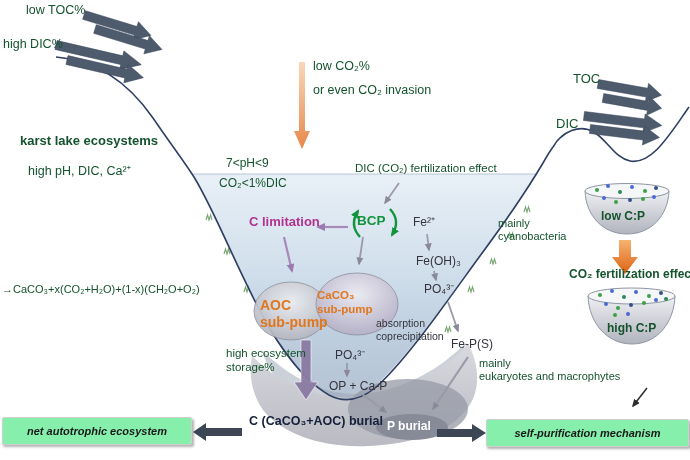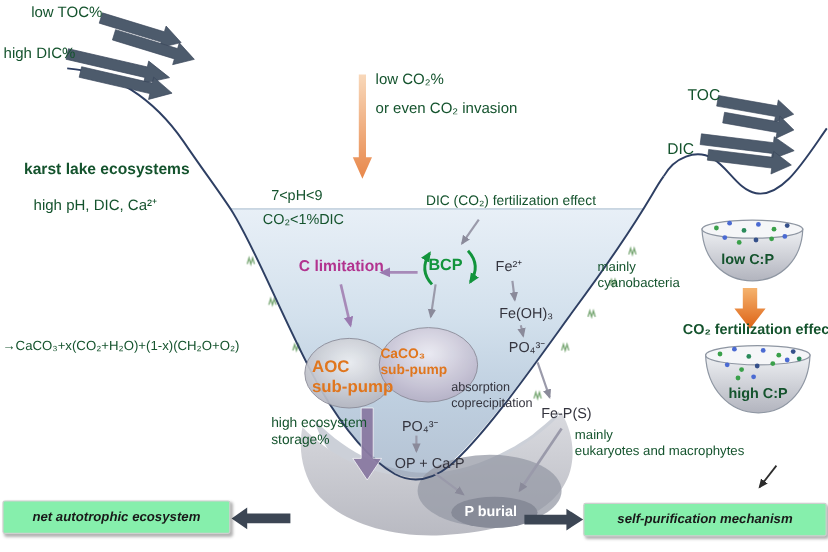--- a/index.html
+++ b/index.html
@@ -208,20 +208,21 @@
     <span>CaCO₃</span><br>
     <span>sub-pump</span>
   </div>
 
   <div class="lbl" style="left:226px;top:347px;font-size:11.5px">
     <span>high ecosystem</span><br>
     <span>storage%</span>
   </div>
   <div class="lbl gray-ink" style="left:335px;top:348px">PO₄³⁻</div>
   <div class="lbl gray-ink" style="left:329px;top:379px">OP + Ca-P</div>
+  <div class="lbl bold navy" style="left:249px;top:414px;font-size:12.5px">C (CaCO₃+AOC) burial</div>
   <div class="lbl bold white" style="left:387px;top:419px">P burial</div>
 
   <div class="lbl" style="left:573px;top:71px;font-size:13px">TOC</div>
   <div class="lbl" style="left:556px;top:116px;font-size:13px">DIC</div>
   <div class="lbl center" style="left:498px;top:217px;width:88px;font-size:11px">
     <span>mainly</span><br>
     <span>cyanobacteria</span>
   </div>
   <div class="lbl" style="left:601px;top:209px;font-weight:600">low C:P</div>
   <div class="lbl bold" style="left:569px;top:267px">CO₂ fertilization effect</div>

